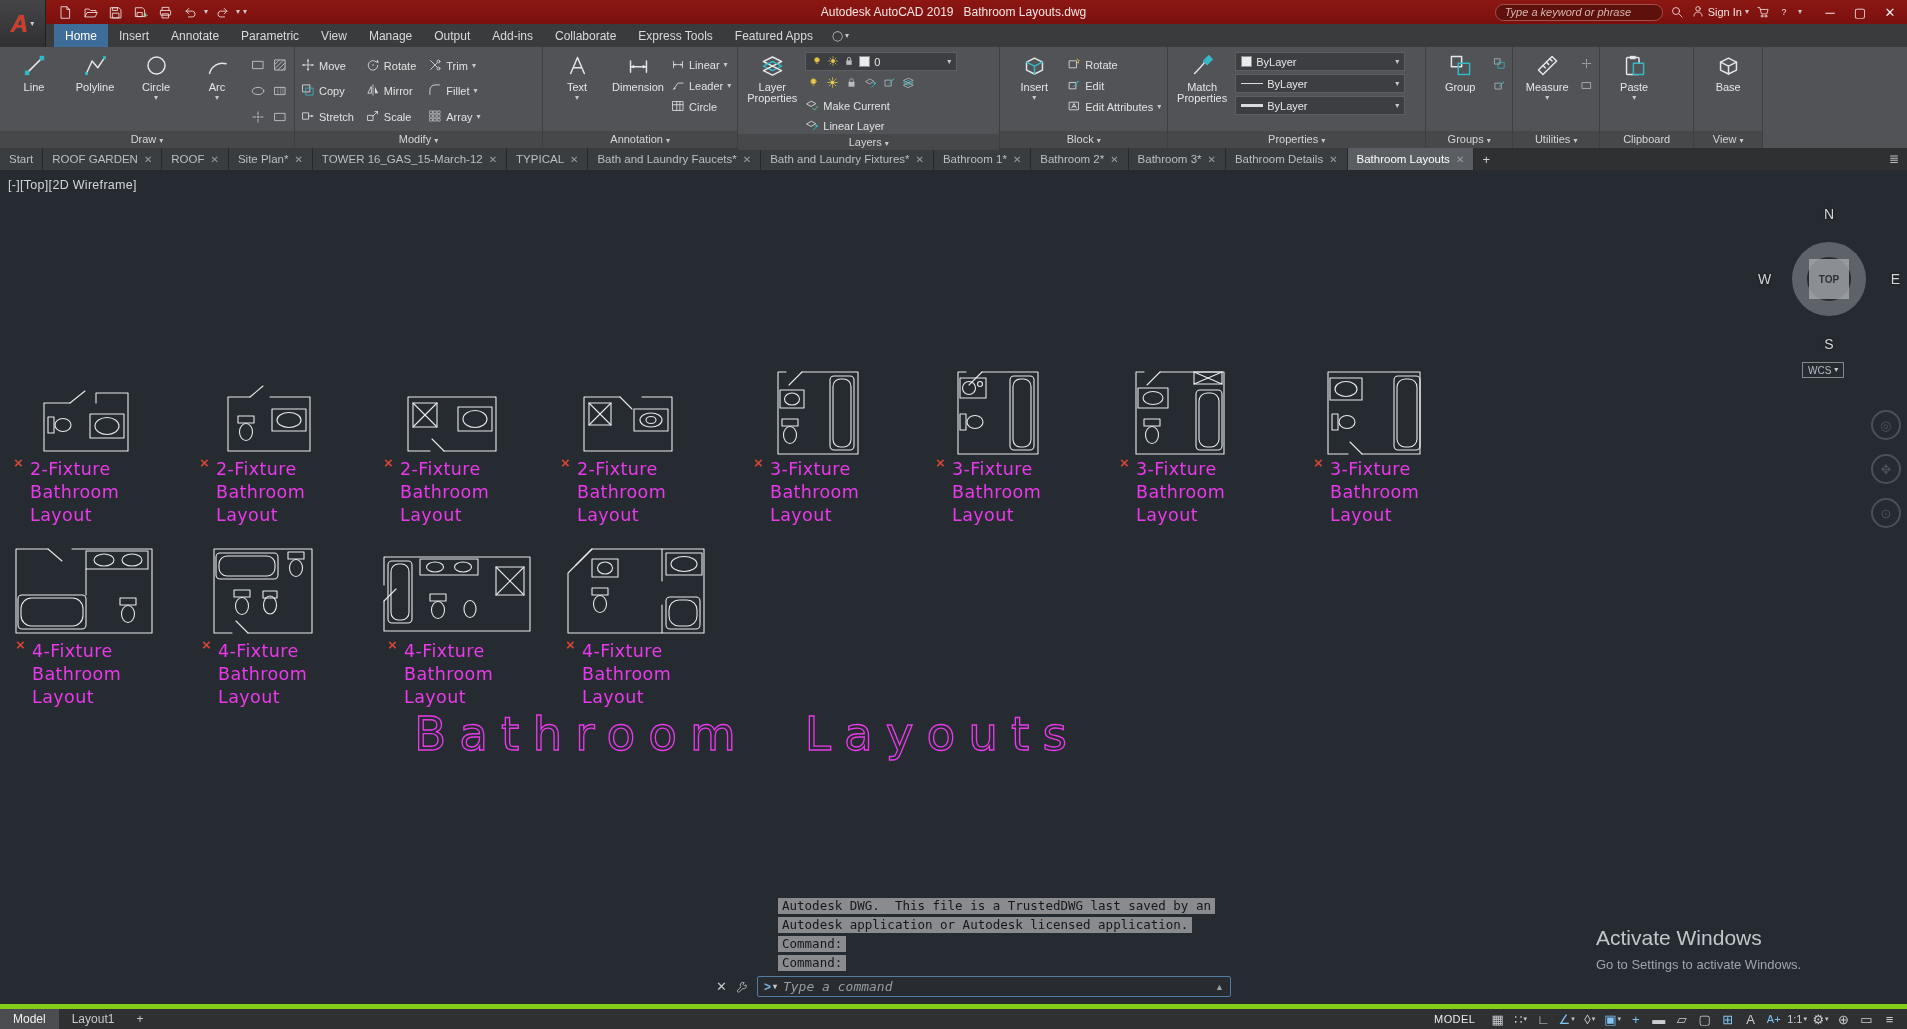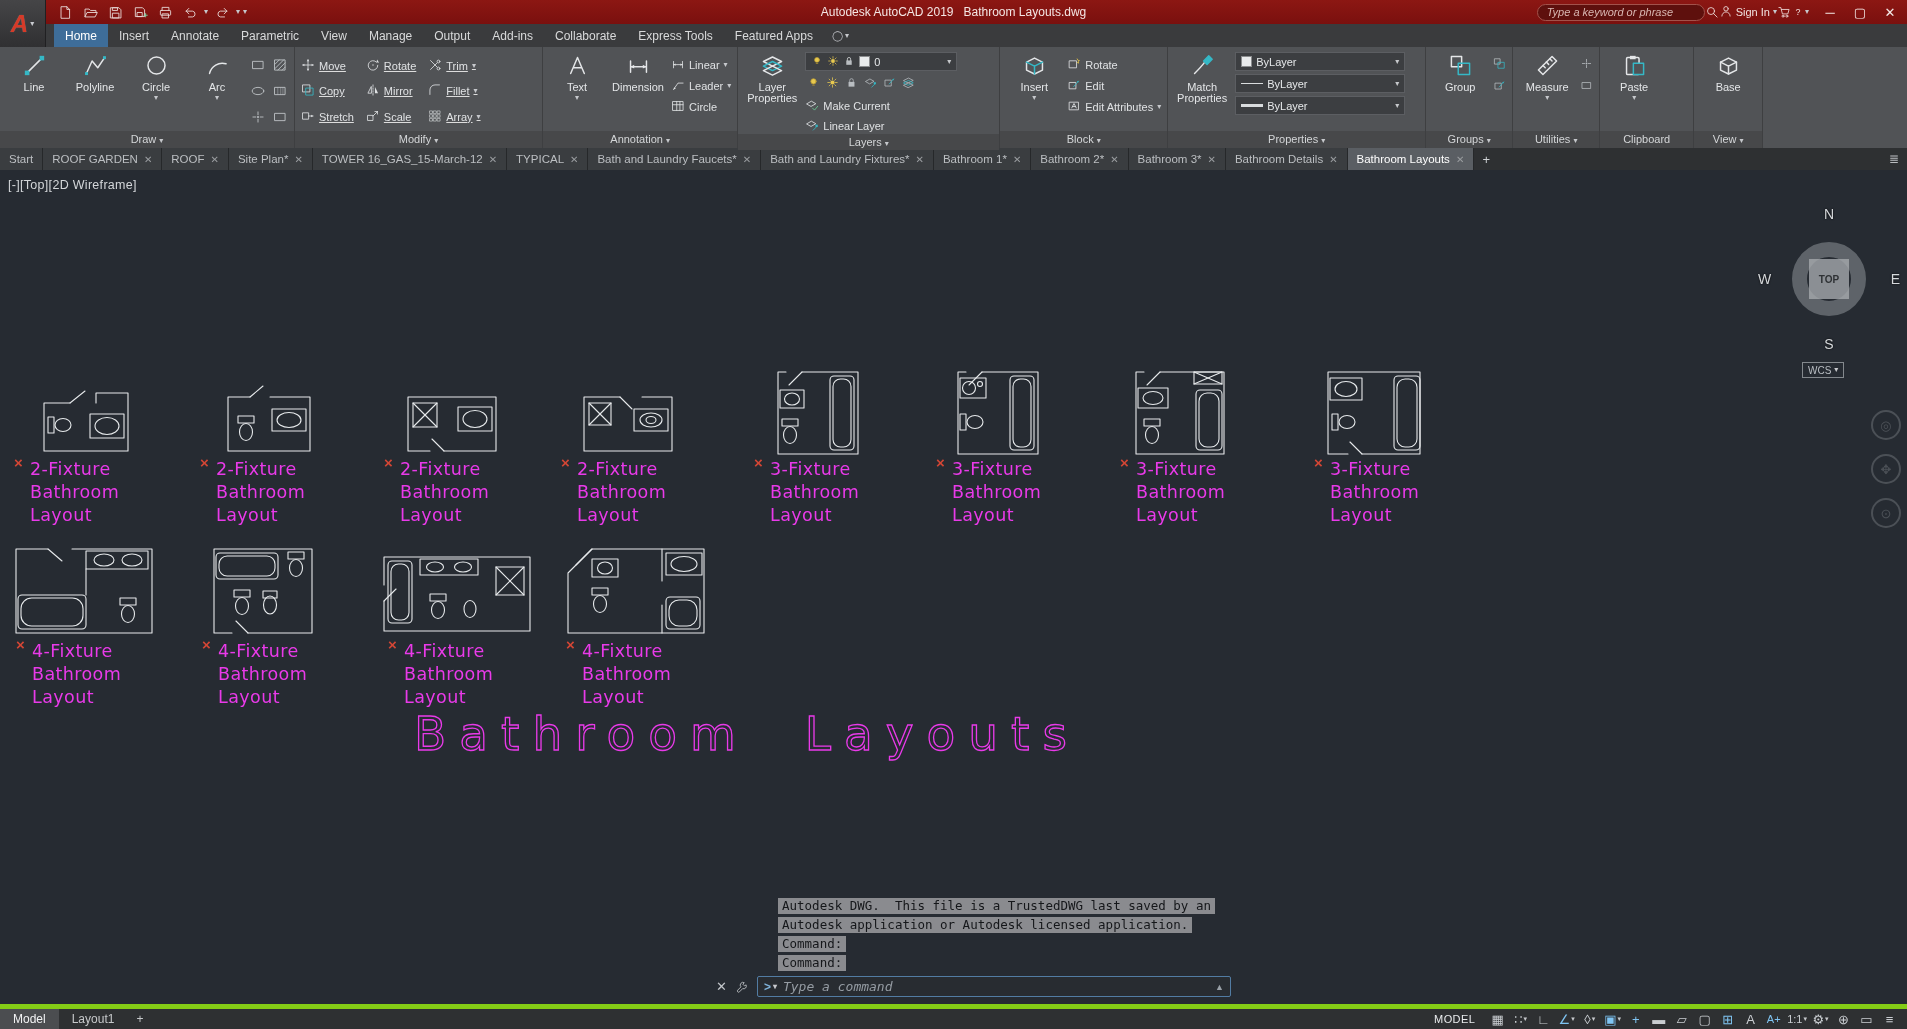--- a/index.html
+++ b/index.html
@@ -8,21 +8,21 @@
 
 
 .titlebar{position:absolute;top:0;left:0;right:0;height:24px;background:linear-gradient(#8c1713,#7a100e);display:flex;align-items:center;z-index:20;}
 .appbtn{position:absolute;top:0;left:0;width:46px;height:47px;background:linear-gradient(#454547,#303032);border-right:1px solid #202022;z-index:40;display:flex;align-items:center;justify-content:center;gap:2px;}
 .a-logo{font-size:24px;font-weight:bold;font-style:italic;color:#d63a28;text-shadow:0 0 1px #ffffff55;line-height:1;}
 .appbtn .caret{font-size:8px;color:#c9cbd0;}
 .qat{display:flex;align-items:center;gap:3px;margin-left:54px;height:24px;}
 .qbtn{width:22px;height:20px;display:flex;align-items:center;justify-content:center;border-radius:2px;color:#eadcda;}
 .qbtn svg{width:15px;height:15px;}
 .tb-title{position:absolute;left:0;right:0;top:0;height:24px;display:flex;align-items:center;justify-content:center;font-size:12px;color:#f4e6e4;pointer-events:none;white-space:pre;text-align:right;}
-.tb-right{margin-left:auto;display:flex;align-items:center;padding-right:2px;height:24px;}
+.tb-right{margin-left:auto;display:flex;align-items:center;gap:7px;padding-right:2px;height:24px;}
 .searchbox{width:168px;height:17px;background:#5e100d;border:1px solid #a2524b;border-radius:9px;font-size:11px;font-style:italic;color:#efd8d4;padding:0 9px;outline:none;}
 .searchbox::placeholder{color:#d9b7b2;font-style:italic;}
 .tbicon{display:flex;align-items:center;gap:3px;color:#f0e2e0;font-size:11px;}
 .tbicon svg{width:14px;height:14px;}
 .winbtns{display:flex;margin-left:6px;}
 .winbtn{width:30px;height:24px;display:flex;align-items:center;justify-content:center;color:#f4eae8;font-size:13px;}
 
 
 .ribbontabs{position:absolute;top:24px;left:0;right:0;height:23px;background:#3a3b3d;display:flex;align-items:stretch;padding-left:54px;font-size:12px;z-index:10;}
 .rtab{padding:0 11px;display:flex;align-items:center;color:#d9dadb;white-space:nowrap;}
@@ -33,21 +33,21 @@
 .ribbon{position:absolute;top:47px;left:0;right:0;height:101px;background:#515356;display:flex;z-index:5;}
 .panel{border-right:1px solid #3e3f41;display:flex;flex-direction:column;}
 .pbody{flex:1;display:flex;gap:5px;padding:3px 6px 0;}
 .plabel{height:17px;background:#47484a;text-align:center;font-size:11px;color:#d4d6d8;line-height:16px;white-space:nowrap;}
 .bigbtn{width:56px;display:flex;flex-direction:column;align-items:center;gap:1px;padding-top:3px;font-size:11px;color:#e4e6e8;text-align:center;line-height:11.5px;}
 .bigbtn svg{width:25px;height:25px;flex:none;}
 .caret{font-size:8px;color:#c6c8cc;line-height:8px;}
 .smallcol{display:flex;flex-direction:column;gap:4px;padding-top:6px;}
 .sbtn{display:flex;align-items:center;gap:4px;font-size:11px;color:#e0e2e4;height:17px;white-space:nowrap;}
 .sbtn svg{width:14px;height:14px;flex:none;}
-.modgrid{display:grid;grid-template-columns:auto auto auto;gap:3px 12px;padding-top:7px;text-decoration:underline;}
+.modgrid{display:grid;grid-template-columns:auto auto auto;gap:3px 12px;padding-top:7px;}
 .minigrid{display:grid;grid-template-columns:auto auto;gap:4px 6px;padding-top:7px;color:#b9bdc1;}
 .minigrid svg{width:16px;height:16px;}
 .dd{display:flex;align-items:center;gap:4px;background:#3c3e41;border:1px solid #5c5e62;height:19px;font-size:11px;padding:0 5px;color:#e6e8ea;}
 .layerscol{display:flex;flex-direction:column;gap:3px;width:152px;padding-top:2px;}
 .layer-tools{display:flex;gap:6px;padding:1px 2px;}
 .layer-tools svg{width:13px;height:13px;}
 .propcol{display:flex;flex-direction:column;gap:3px;width:170px;padding-top:2px;}
 .sw{width:11px;height:11px;background:#e9ebec;border:1px solid #8a8c8e;display:inline-block;}
 .lt-line{width:22px;height:0;border-top:1.5px solid #d9dcde;display:inline-block;}
 .lw-line{width:22px;height:0;border-top:3.5px solid #d9dcde;display:inline-block;}
@@ -957,20 +957,24 @@
             <path d="M17.7 8.3 a4.2 4.2 0 0 1 -5.6 5.2 L7 18.6 a1.9 1.9 0 0 1 -2.7 -2.7 l5.1 -5.1 A4.2 4.2 0 0 1 14.6 4.3 l-2.3 2.3 2.1 2.1 Z"></path>
           </svg>
         </span>
       <div class="cmdfield">
         <span class="cmd-glyph">&gt;<span class="caret">▾</span></span>
         <input placeholder="Type a command" style="">
         <span class="cmd-expand">▲</span>
       </div>
     </div>
 
+    <div class="activate">
+      <div class="t">Activate Windows</div>
+      <div class="s">Go to Settings to activate Windows.</div>
+    </div>
   </div>
 
   <div class="statusbar" id="statusbar">
       <div class="mtab active">Model</div>
       <div class="mtab">Layout1</div>
       <div class="mtab-plus">+</div>
       <div class="sb-spacer"></div>
       <div class="model-btn">MODEL</div>
       <div class="sicon">
         <span>▦</span>

